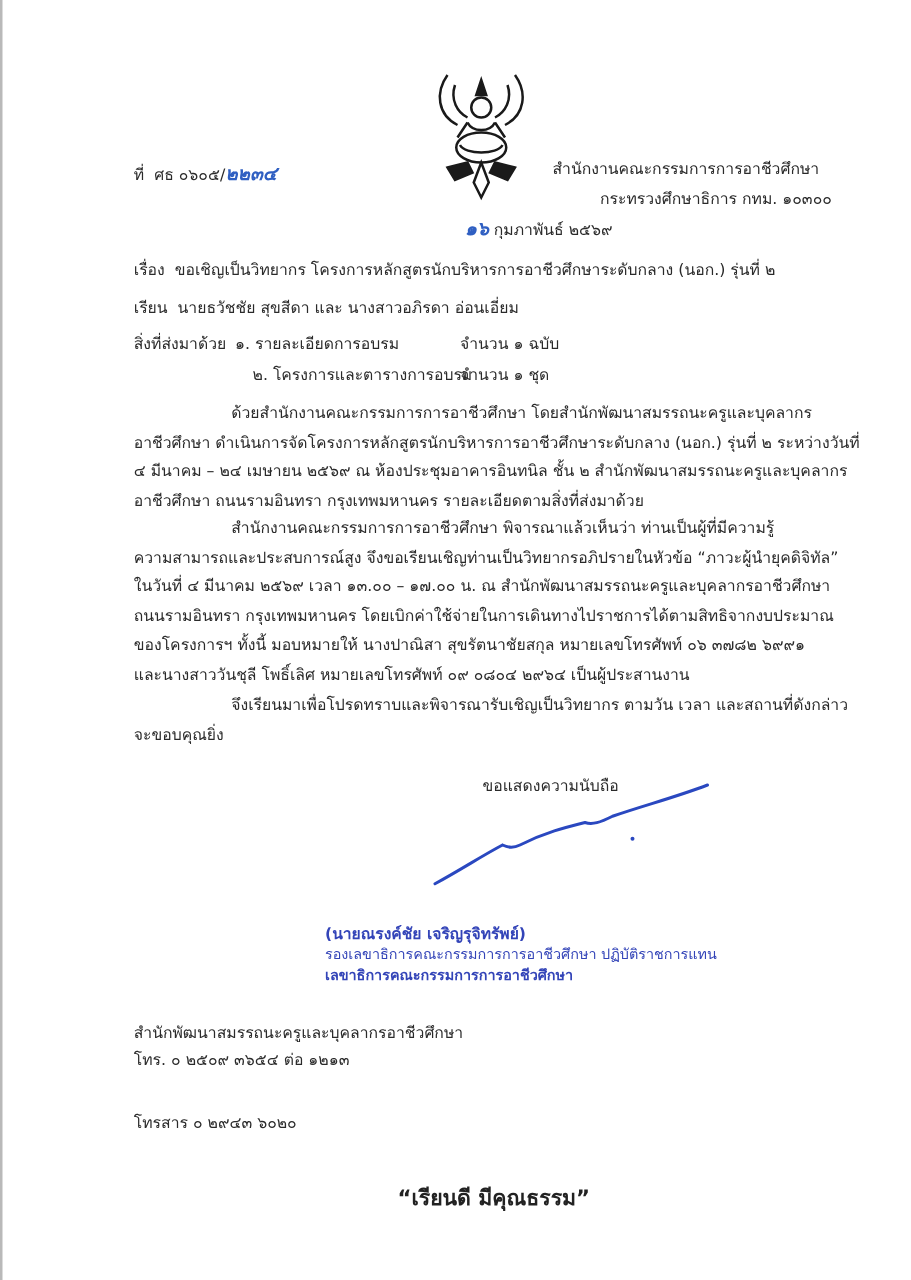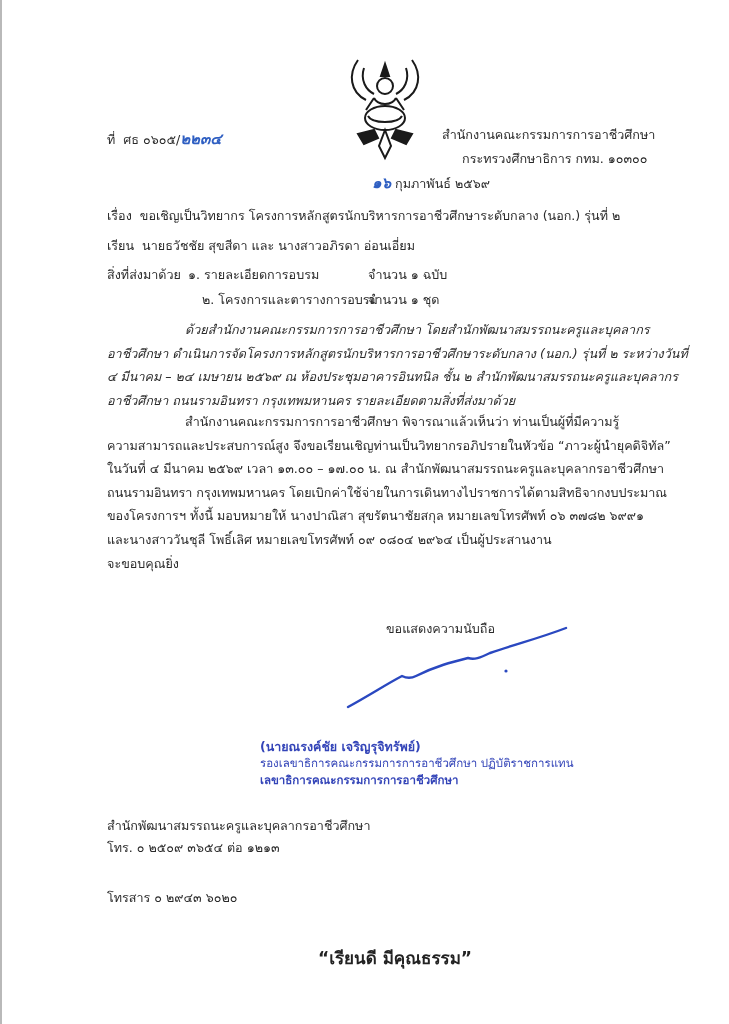--- a/index.html
+++ b/index.html
@@ -42,21 +42,21 @@
     <path d="M30 44 L22 56 M52 44 L60 56"></path>
   </g>
 </svg>
 
 <div class="abs t" style="left:107px; top:131px;">
   <span>ที่</span>&nbsp;
   <span>ศธ ๐๖๐๕/</span><span class="hand" style="font-size:15px;">๒๒๓๔</span>
 </div>
 
 <div class="abs t" style="left:442px; top:127px;">สำนักงานคณะกรรมการการอาชีวศึกษา</div>
-<div class="abs t" style="left:462px; top:151px;">กระทรวงศึกษาธิการ กทม. ๑๐๓๐๐</div>
+<div class="abs t" style="left:480px; top:151px;">กระทรวงศึกษาธิการ กทม. ๑๐๓๐๐</div>
 
 <div class="abs t" style="left:372px; top:175px;">
   <span class="hand" style="font-size:15px;">๑๖</span>
   <span>กุมภาพันธ์ ๒๕๖๙</span>
 </div>
 
 <div class="abs t" style="left:107px; top:208px;">
   <span>เรื่อง</span>&nbsp;
   <span>ขอเชิญเป็นวิทยากร โครงการหลักสูตรนักบริหารการอาชีวศึกษาระดับกลาง (นอก.) รุ่นที่ ๒</span>
 </div>
@@ -65,37 +65,38 @@
   <span>เรียน</span>&nbsp;
   <span>นายธวัชชัย สุขสีดา และ นางสาวอภิรดา อ่อนเอี่ยม</span>
 </div>
 
 <div class="abs t" style="left:107px; top:267px;">สิ่งที่ส่งมาด้วย</div>
 <div class="abs t" style="left:188px; top:267px;">๑. รายละเอียดการอบรม</div>
 <div class="abs t" style="left:368px; top:267px;">จำนวน ๑ ฉบับ</div>
 <div class="abs t" style="left:188px; top:292px;margin-left:14px;">๒. โครงการและตารางการอบรม</div>
 <div class="abs t" style="left:368px; top:292px;">จำนวน ๑ ชุด</div>
 
-<div class="para" style="top:318px;font-style:italic;">
+<div class="para" style="top:318px;">
   <span class="ln indent">ด้วยสำนักงานคณะกรรมการการอาชีวศึกษา โดยสำนักพัฒนาสมรรถนะครูและบุคลากร</span>
   <span class="ln">อาชีวศึกษา ดำเนินการจัดโครงการหลักสูตรนักบริหารการอาชีวศึกษาระดับกลาง (นอก.) รุ่นที่ ๒ ระหว่างวันที่</span>
   <span class="ln">๔ มีนาคม – ๒๔ เมษายน ๒๕๖๙ ณ ห้องประชุมอาคารอินทนิล ชั้น ๒ สำนักพัฒนาสมรรถนะครูและบุคลากร</span>
   <span class="ln">อาชีวศึกษา ถนนรามอินทรา กรุงเทพมหานคร รายละเอียดตามสิ่งที่ส่งมาด้วย</span>
 </div>
 
 <div class="para" style="top:410px;">
   <span class="ln indent">สำนักงานคณะกรรมการการอาชีวศึกษา พิจารณาแล้วเห็นว่า ท่านเป็นผู้ที่มีความรู้</span>
   <span class="ln">ความสามารถและประสบการณ์สูง จึงขอเรียนเชิญท่านเป็นวิทยากรอภิปรายในหัวข้อ “ภาวะผู้นำยุคดิจิทัล”</span>
   <span class="ln">ในวันที่ ๔ มีนาคม ๒๕๖๙ เวลา ๑๓.๐๐ – ๑๗.๐๐ น. ณ สำนักพัฒนาสมรรถนะครูและบุคลากรอาชีวศึกษา</span>
   <span class="ln">ถนนรามอินทรา กรุงเทพมหานคร โดยเบิกค่าใช้จ่ายในการเดินทางไปราชการได้ตามสิทธิจากงบประมาณ</span>
   <span class="ln">ของโครงการฯ ทั้งนี้ มอบหมายให้ นางปาณิสา สุขรัตนาชัยสกุล หมายเลขโทรศัพท์ ๐๖ ๓๗๘๒ ๖๙๙๑</span>
   <span class="ln">และนางสาววันชุลี โพธิ์เลิศ หมายเลขโทรศัพท์ ๐๙ ๐๘๐๔ ๒๙๖๔ เป็นผู้ประสานงาน</span>
 </div>
 
 <div class="para" style="top:552px;">
+  <span class="ln indent">จึงเรียนมาเพื่อโปรดทราบและพิจารณารับเชิญเป็นวิทยากร ตามวัน เวลา และสถานที่ดังกล่าว</span>
   <span class="ln">จะขอบคุณยิ่ง</span>
 </div>
 
 <div class="abs t" style="left:386px; top:621px;">ขอแสดงความนับถือ</div>
 
 <svg class="sig" viewBox="0 0 240 100">
   <path d="M8 87 C30 75 45 65 62 56 C66 58 70 59 76 56 C96 46 112 42 128 38 C134 40 140 38 150 33 C176 24 200 18 226 8" fill="none" stroke="#2a48c0" stroke-width="2.4" stroke-linecap="round"></path>
   <circle cx="166" cy="51" r="1.6" fill="#2a48c0"></circle>
 </svg>
 

